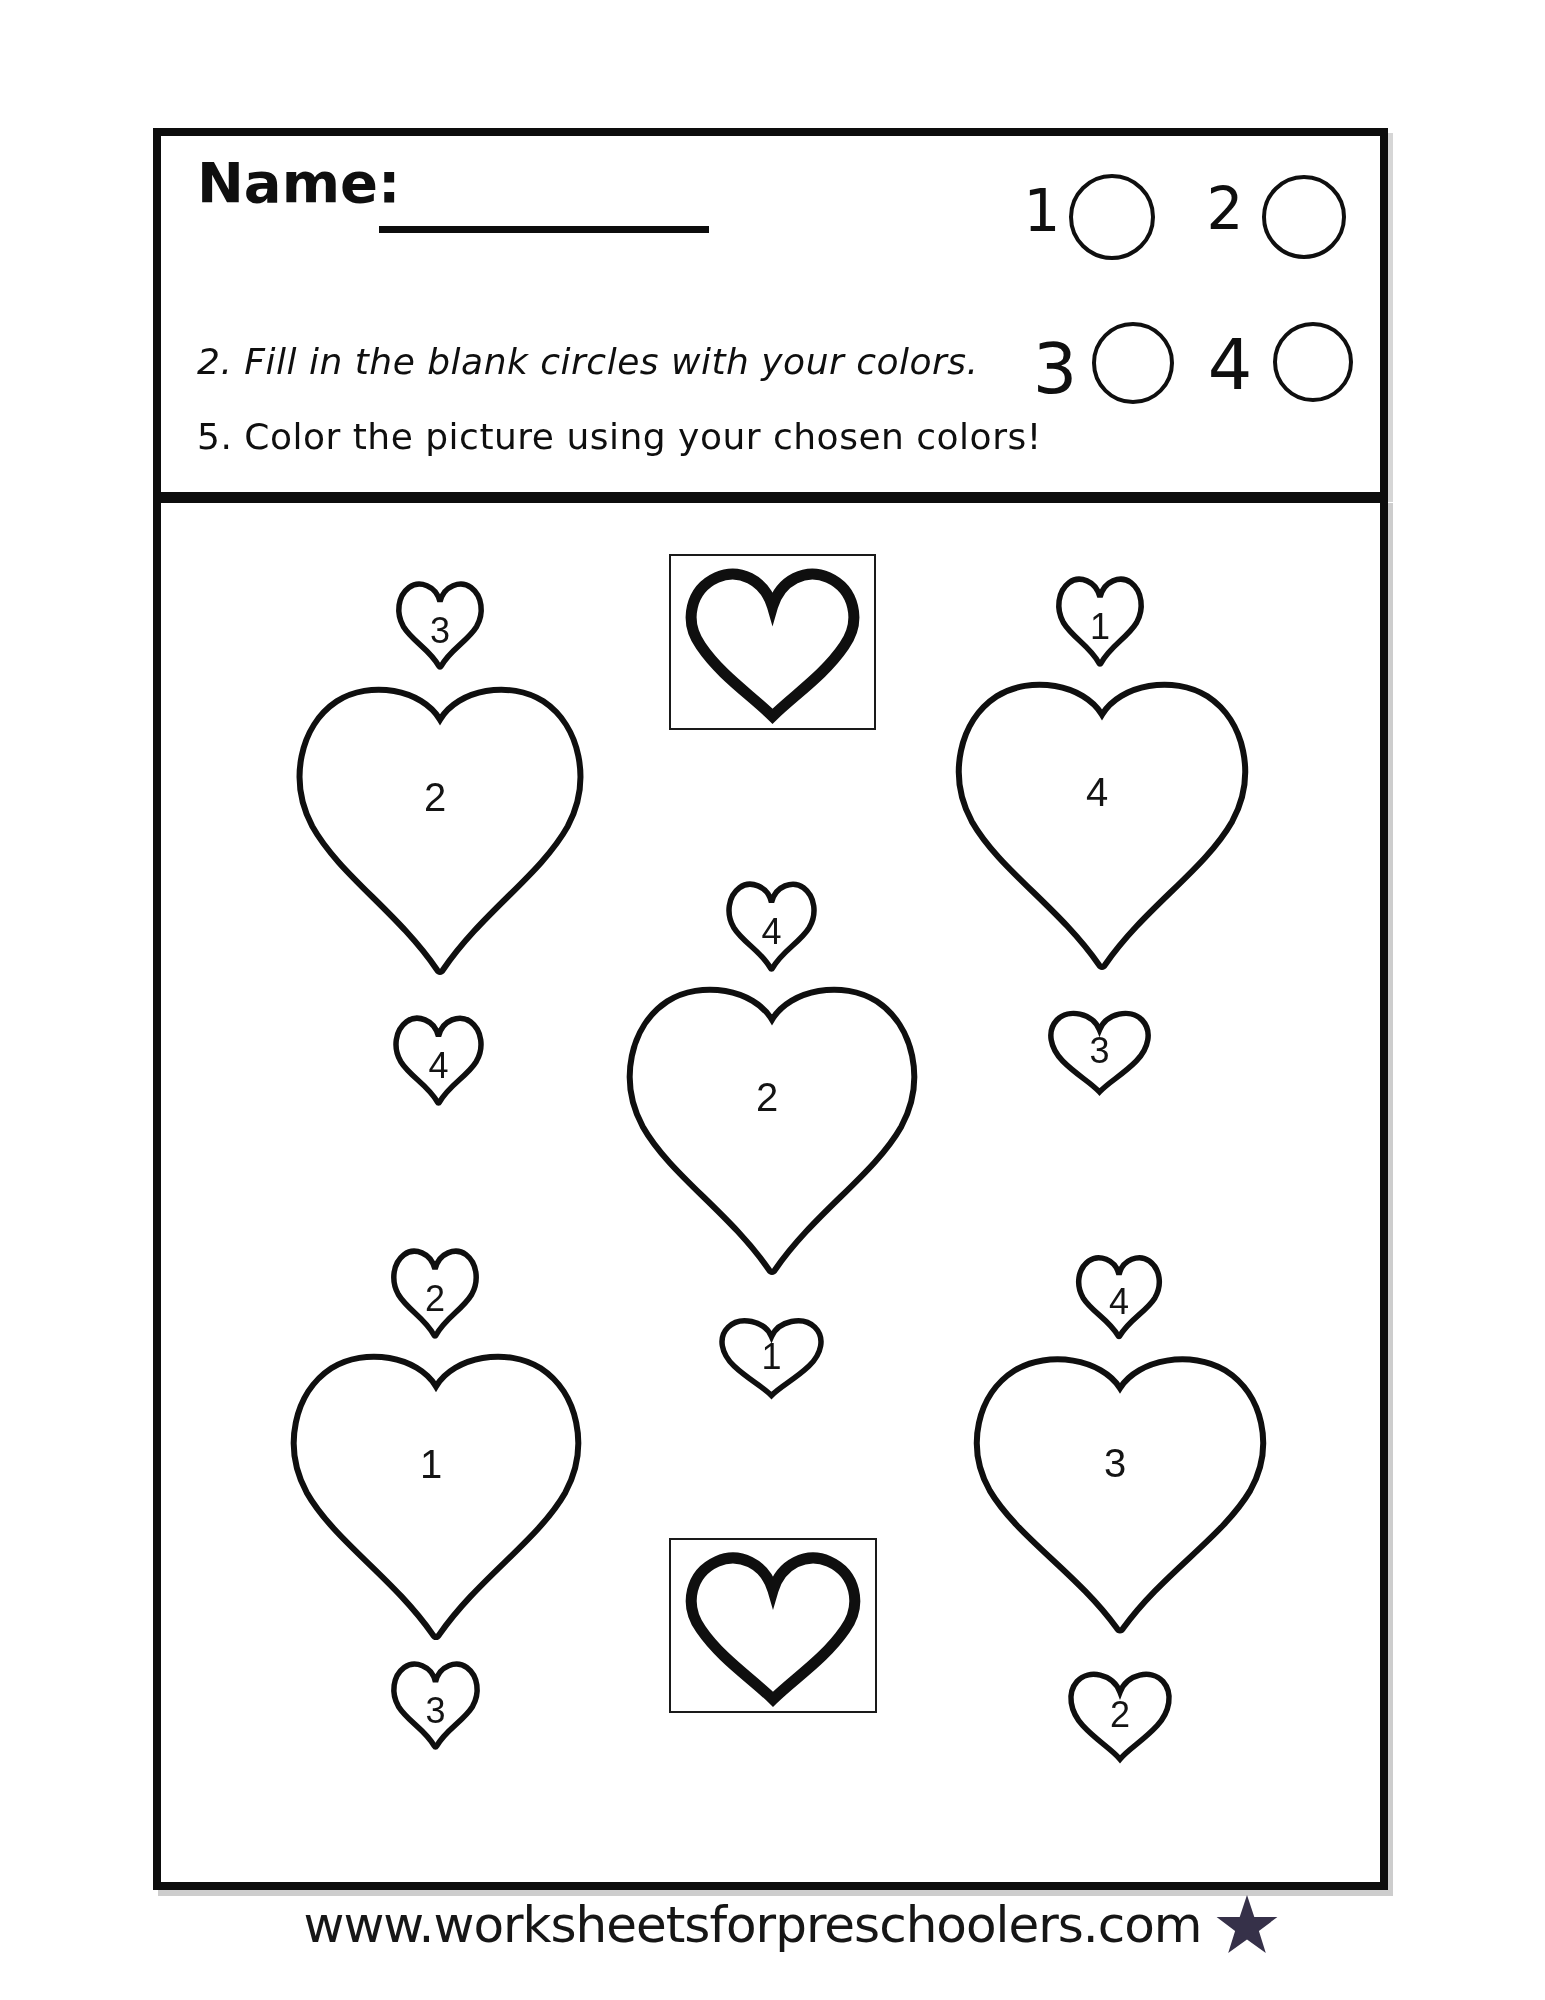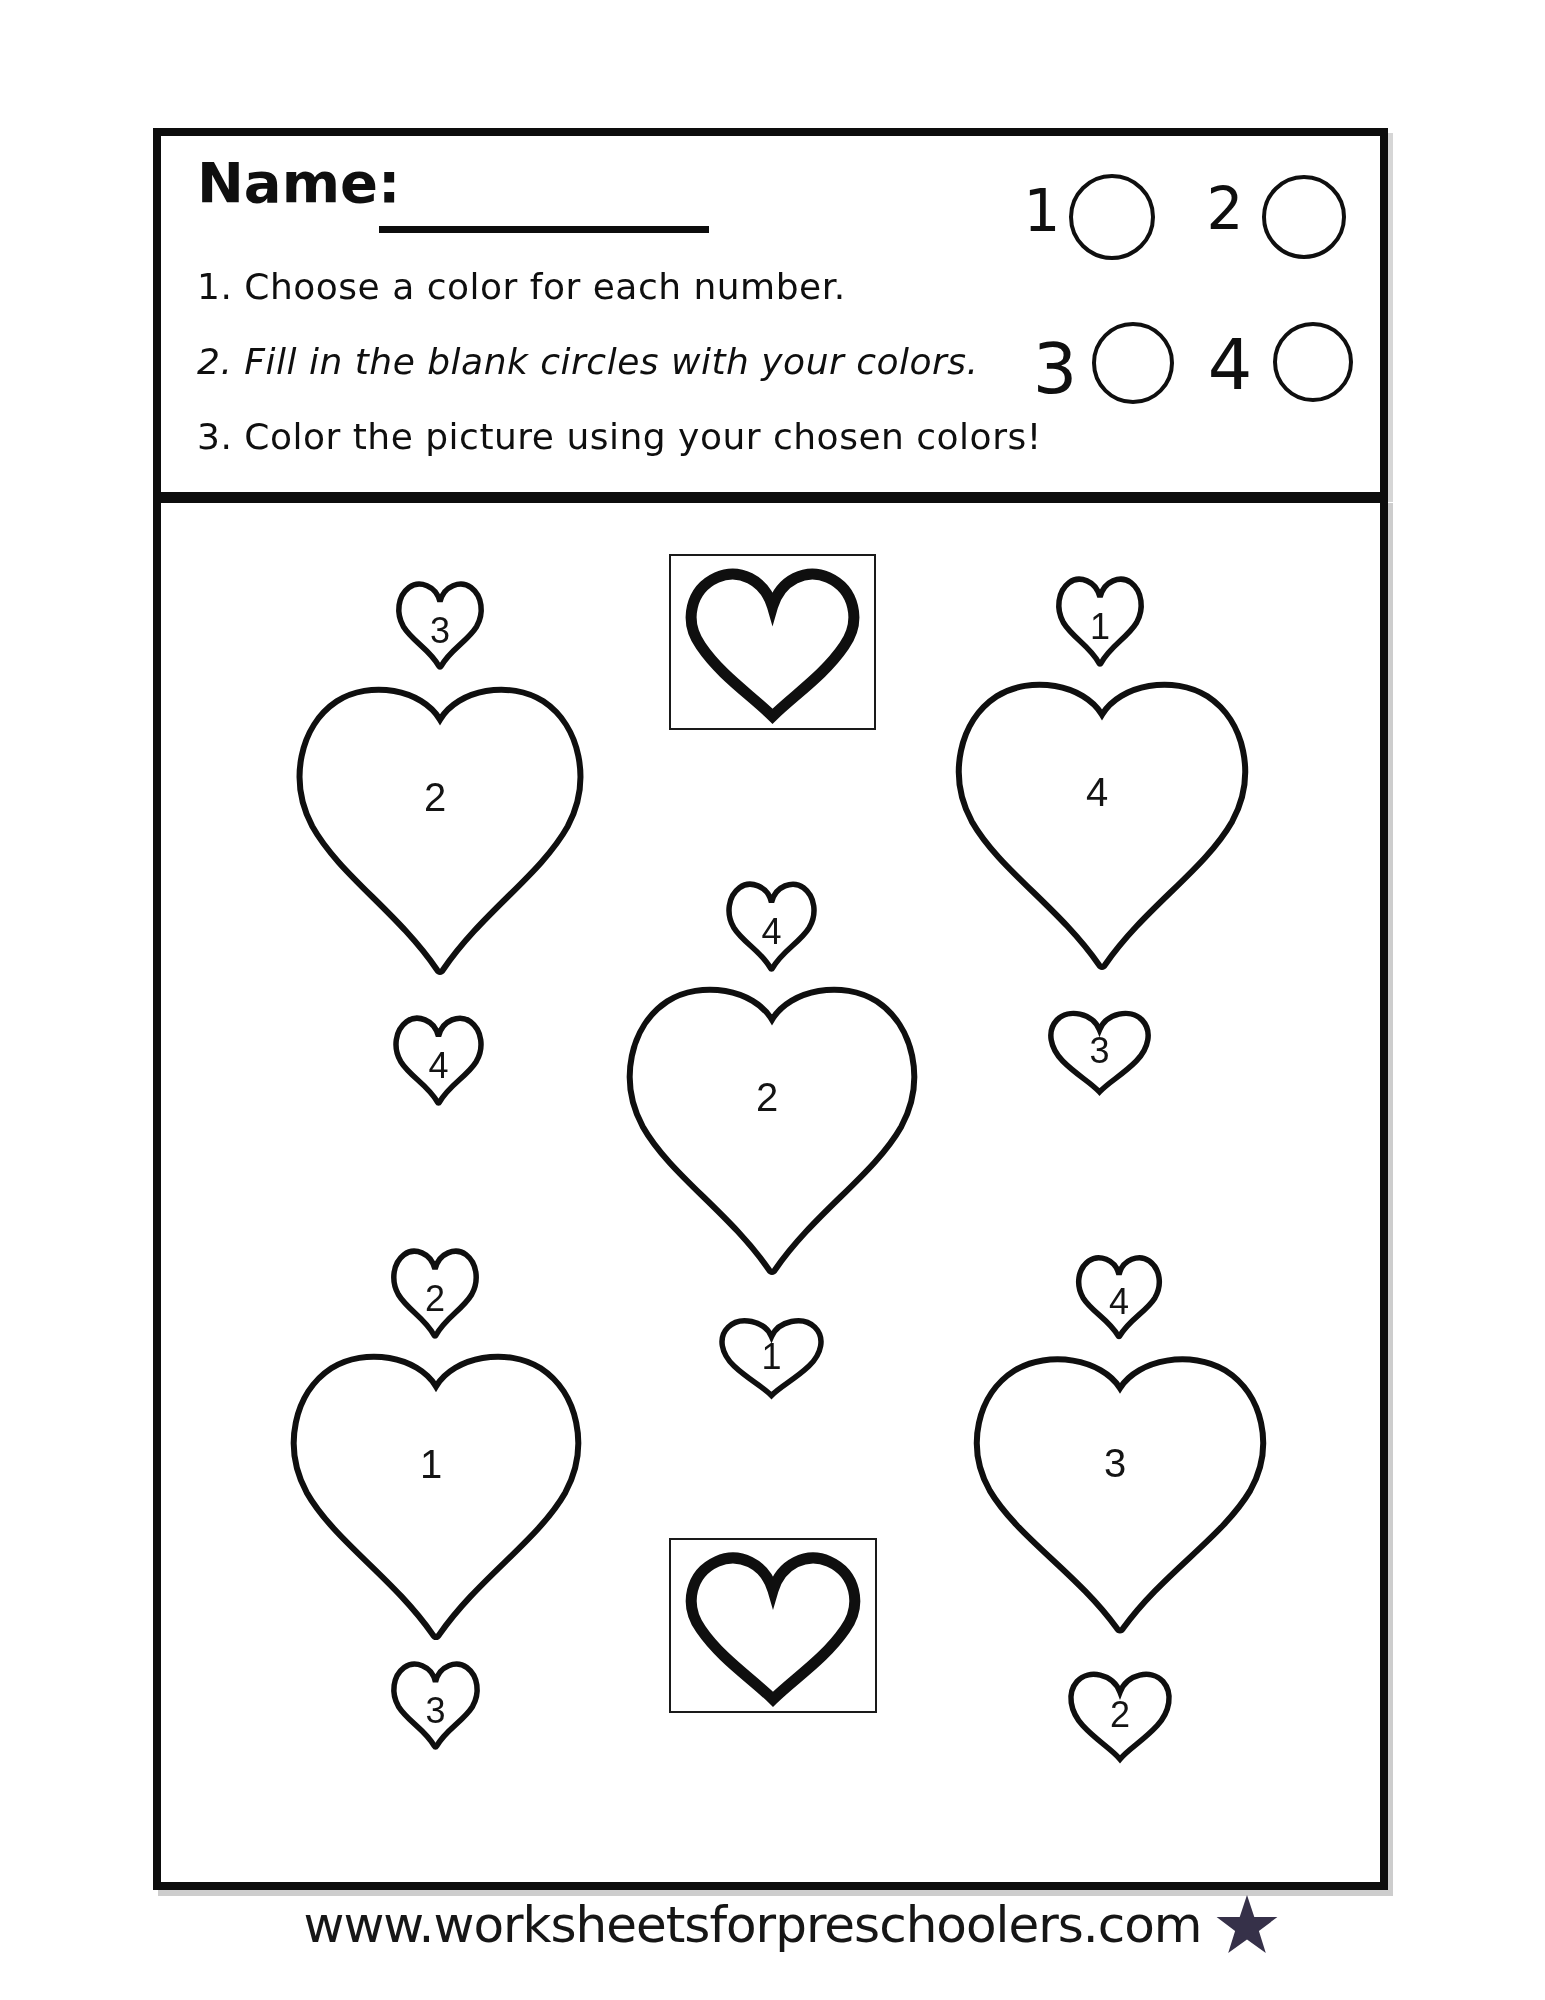--- a/index.html
+++ b/index.html
@@ -33,23 +33,22 @@
 </style>
 </head>
 <body>
 
 <div class="stage">
 
   <div class="box" id="header-box">
     <div class="name-label">Name:</div>
     <div class="name-line"></div>
 
-    <div class="instr" id="instr-0">1. Choose a color for each number.</div>
     <div class="instr" id="instr-1">2. Fill in the blank circles with your colors.</div>
-    <div class="instr" id="instr-2">3. Color the picture using your chosen colors!</div>
+    <div class="instr" id="instr-2">5. Color the picture using your chosen colors!</div>
 
     <div class="legend-num row1" style="left:841px;top:46px;">1</div>
     <div class="legend-circle" style="left:908px;top:38px;width:86px;height:86px;"></div>
     <div class="legend-num row1" style="left:1024px;top:44px;">2</div>
     <div class="legend-circle" style="left:1101px;top:39px;width:84px;height:84px;"></div>
     <div class="legend-num row2" style="left:854px;top:198px;">3</div>
     <div class="legend-circle" style="left:931px;top:186px;width:82px;height:82px;"></div>
     <div class="legend-num row2" style="left:1029px;top:194px;">4</div>
     <div class="legend-circle" style="left:1112px;top:186px;width:80px;height:80px;"></div>
   </div>

